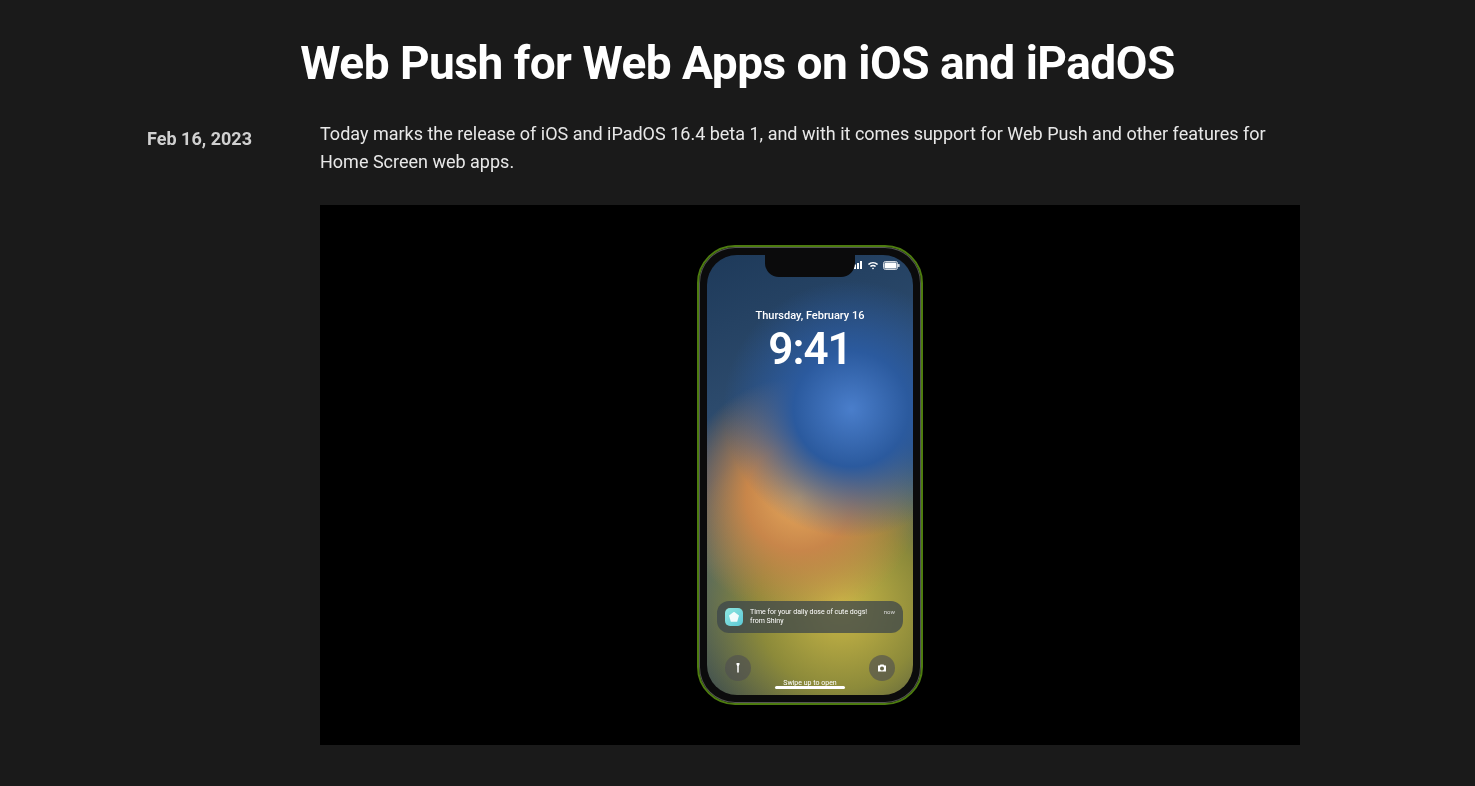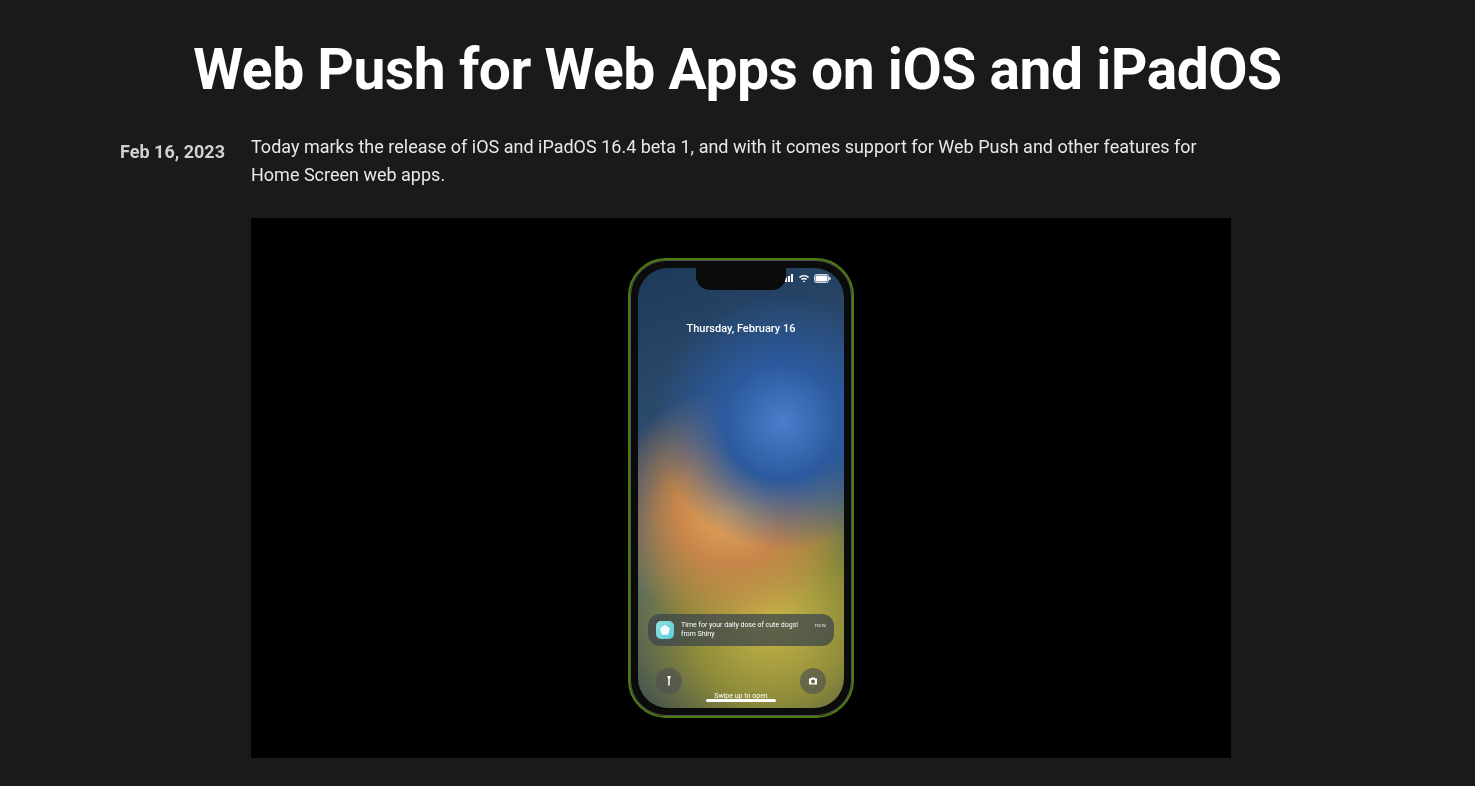--- a/index.html
+++ b/index.html
@@ -5,30 +5,30 @@
   * { margin: 0; padding: 0; box-sizing: border-box; }
   body {
     background: #1a1a1a;
     color: #fff;
     font-family: -apple-system, BlinkMacSystemFont, "Segoe UI", Roboto, Helvetica, Arial, sans-serif;
     width: 1475px;
     height: 786px;
     overflow: hidden;
   }
   .page-title {
-    font-size: 57px;
+    font-size: 46px;
     font-weight: 700;
     text-align: center;
     padding: 36px 60px 30px;
     letter-spacing: -0.5px;
   }
   .content-wrap {
     display: flex;
-    padding: 0 60px;
-    gap: 26px;
+    padding: 0 87px;
+    gap: 68px;
   }
   .meta-col {
     width: 165px;
     flex-shrink: 0;
     text-align: right;
     padding-top: 8px;
   }
   .post-date {
     font-size: 18px;
     font-weight: 700;
@@ -238,20 +238,21 @@
             <span>
               <svg width="18" height="9" viewBox="0 0 18 9">
                   <rect x="0.5" y="0.5" width="14" height="8" rx="2" fill="none" stroke="#fff" stroke-width="0.8"></rect>
                   <rect x="1.5" y="1.5" width="12" height="6" rx="1.2" fill="#fff"></rect>
                   <rect x="15.2" y="3" width="1.3" height="3" rx="0.6" fill="#fff"></rect>
                 </svg>
             </span>
           </div>
 
           <div class="lock-date">Thursday, February 16</div>
+          <div class="lock-time">9:41</div>
 
           <div class="notif">
             <div class="notif-icon"></div>
             <div class="notif-text">Time for your daily dose of cute dogs! from Shiny</div>
             <div class="notif-time">now</div>
           </div>
 
           <div class="lock-bottom">
             <div class="lock-btn">
               <svg viewBox="0 0 24 24">

